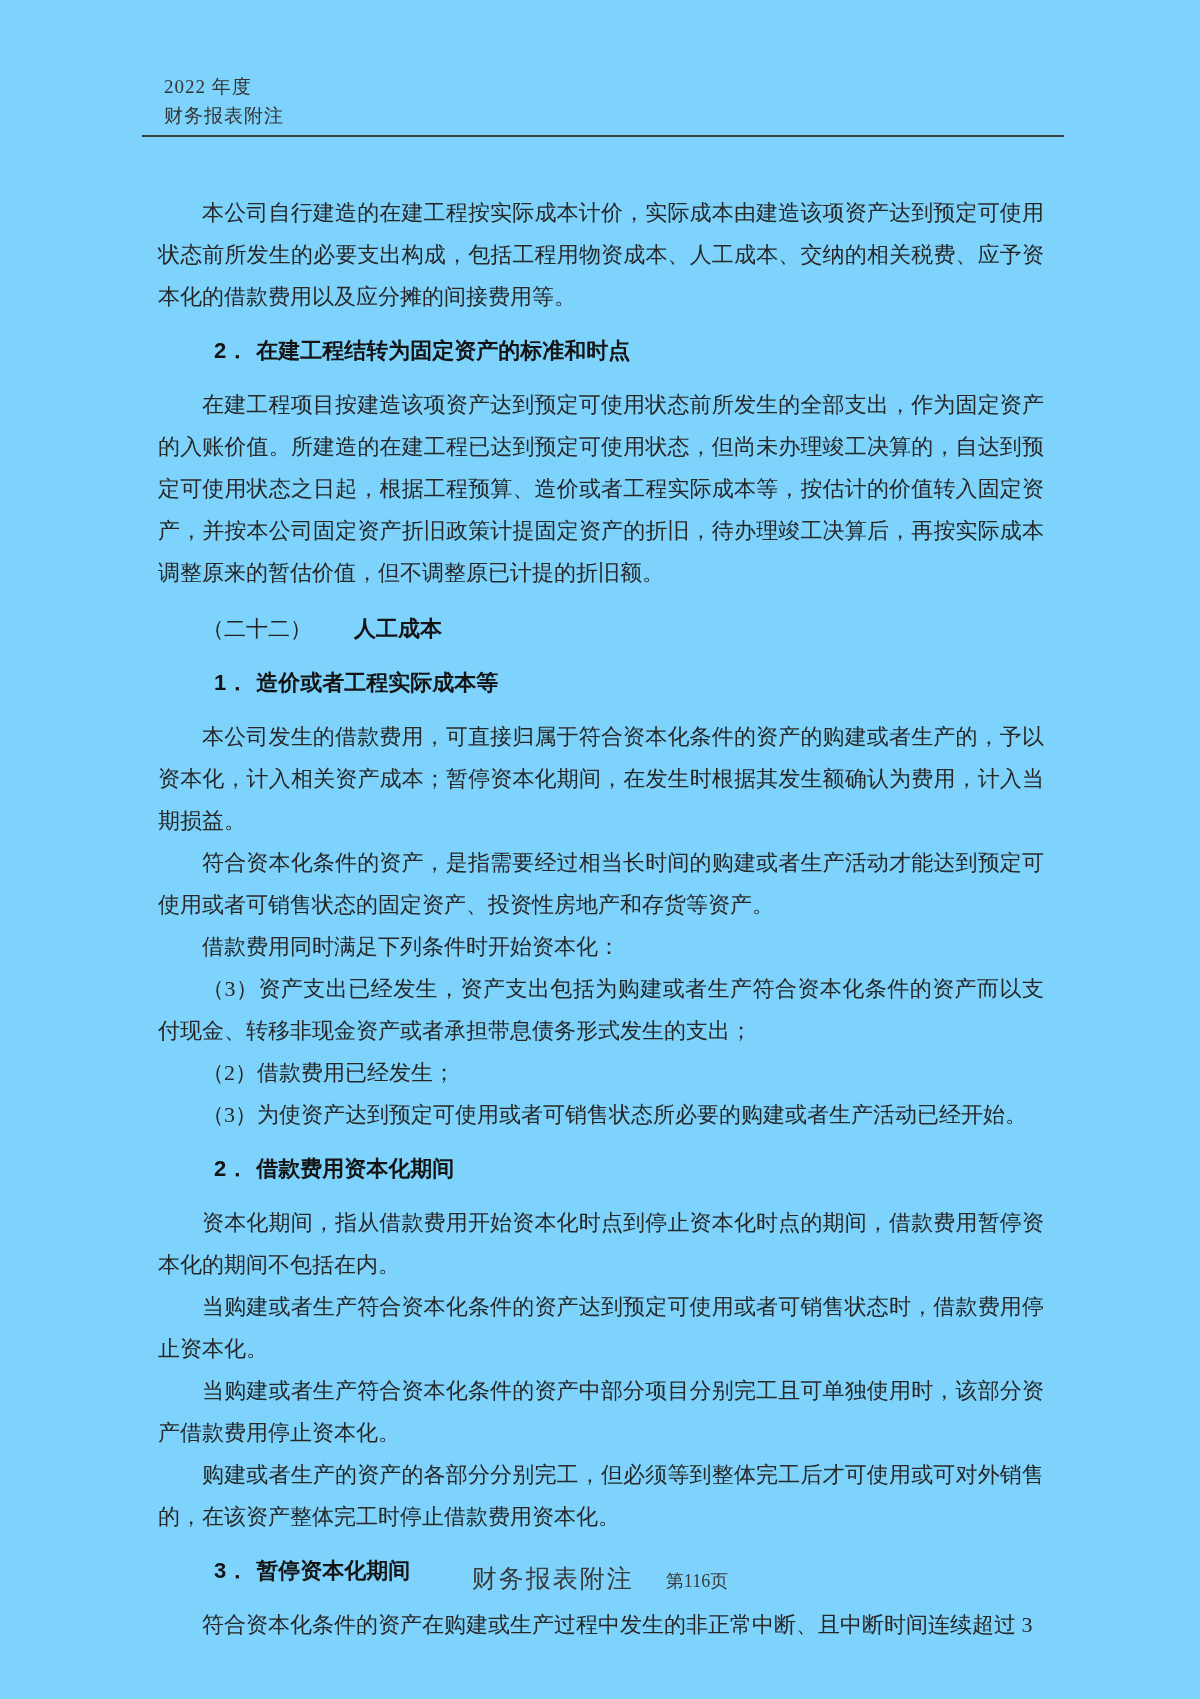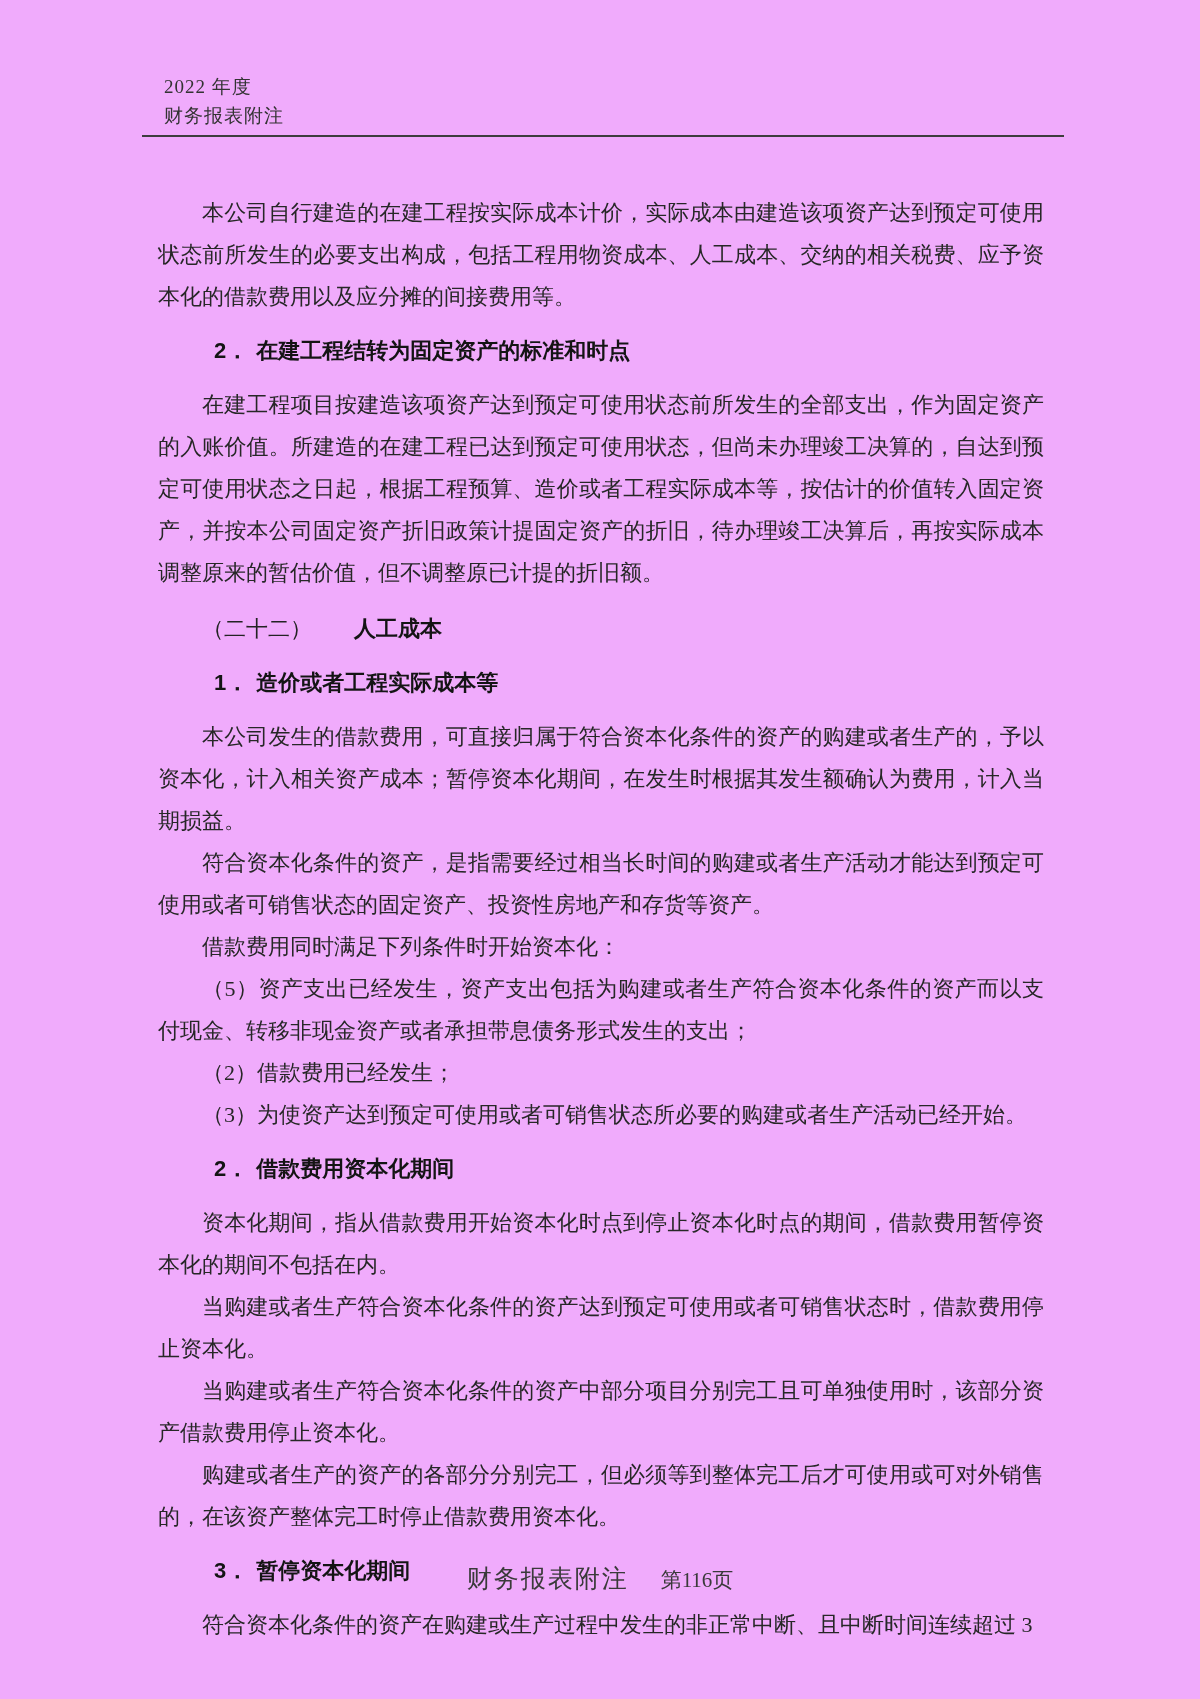--- a/index.html
+++ b/index.html
@@ -4,21 +4,21 @@
 <style>
   html, body {
     margin: 0;
     padding: 0;
     background: #ffffff;
   }
   .page {
     position: relative;
     width: 1200px;
     height: 1699px;
-    background: #f0abfc;
+    background: #7dd3fc;
     overflow: hidden;
     font-family: "Liberation Serif", "DejaVu Serif", serif;
   }
   
   .page-header {
     position: absolute;
     left: 164px;
     top: 72px;
     font-size: 19px;
     line-height: 29px;
@@ -80,21 +80,21 @@
     top: 1562px;
     width: 100%;
     text-align: center;
     color: #3a3a3a;
   }
   .footer-title {
     font-size: 25px;
     letter-spacing: 2px;
   }
   .footer-page {
-    font-size: 21px;
+    font-size: 18px;
     margin-left: 32px;
   }
 </style>
 </head>
 <body>
 
 <div class="page">
 
   <div class="page-header">
     <div>2022 年度</div>
@@ -113,21 +113,21 @@
     <p class="section-heading"><span class="snum">（二十二）</span><span class="stitle">人工成本</span></p>
 
     <p class="heading"><span class="hnum">1．</span><span>造价或者工程实际成本等</span></p>
 
     <p class="para">本公司发生的借款费用，可直接归属于符合资本化条件的资产的购建或者生产的，予以资本化，计入相关资产成本；暂停资本化期间，在发生时根据其发生额确认为费用，计入当期损益。</p>
 
     <p class="para">符合资本化条件的资产，是指需要经过相当长时间的购建或者生产活动才能达到预定可使用或者可销售状态的固定资产、投资性房地产和存货等资产。</p>
 
     <p class="para">借款费用同时满足下列条件时开始资本化：</p>
 
-    <p class="para">（5）资产支出已经发生，资产支出包括为购建或者生产符合资本化条件的资产而以支付现金、转移非现金资产或者承担带息债务形式发生的支出；</p>
+    <p class="para">（3）资产支出已经发生，资产支出包括为购建或者生产符合资本化条件的资产而以支付现金、转移非现金资产或者承担带息债务形式发生的支出；</p>
 
     <p class="para">（2）借款费用已经发生；</p>
 
     <p class="para">（3）为使资产达到预定可使用或者可销售状态所必要的购建或者生产活动已经开始。</p>
 
     <p class="heading"><span class="hnum">2．</span><span>借款费用资本化期间</span></p>
 
     <p class="para">资本化期间，指从借款费用开始资本化时点到停止资本化时点的期间，借款费用暂停资本化的期间不包括在内。</p>
 
     <p class="para">当购建或者生产符合资本化条件的资产达到预定可使用或者可销售状态时，借款费用停止资本化。</p>

